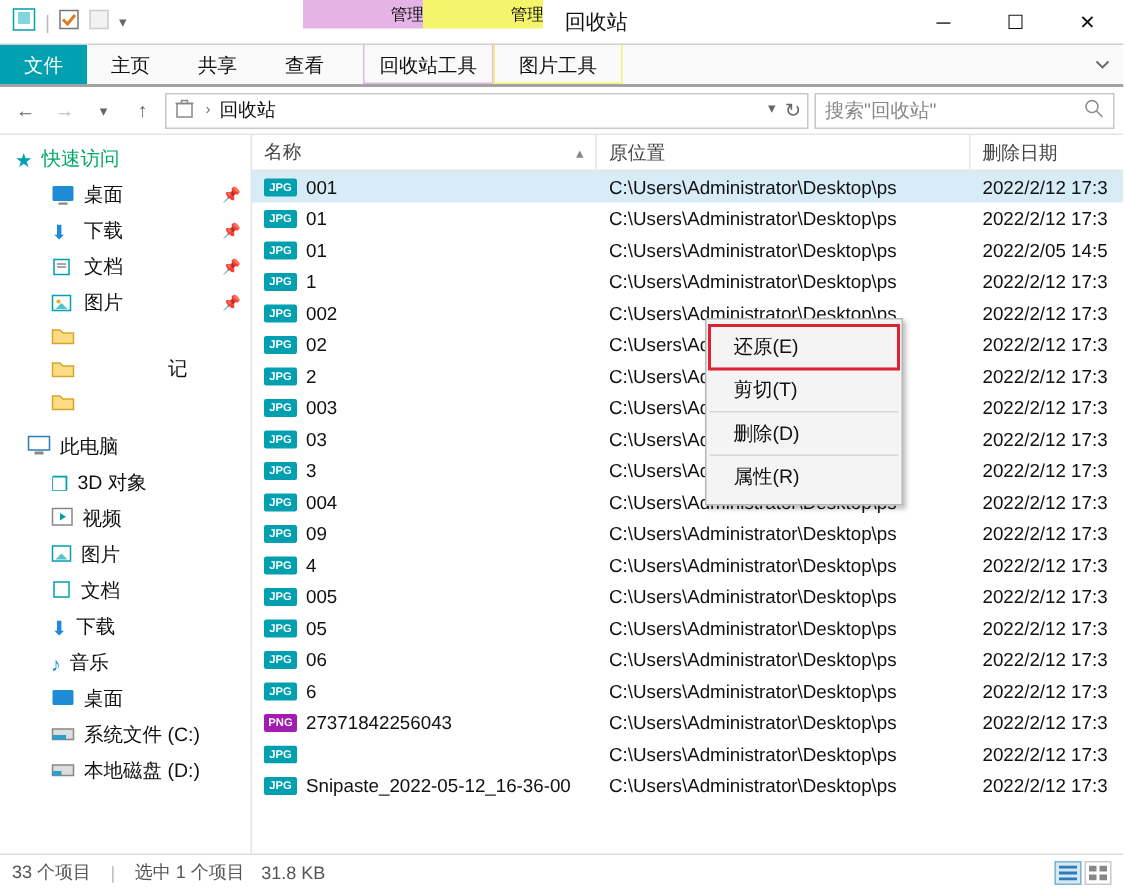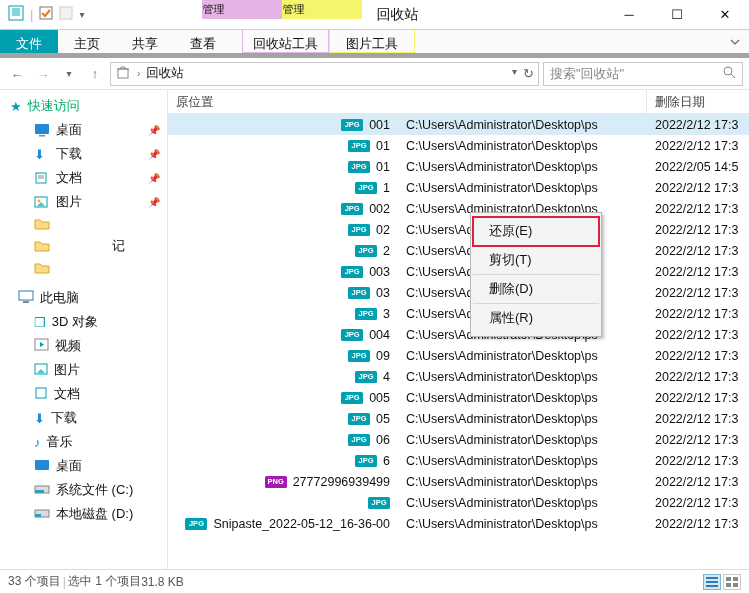--- a/index.html
+++ b/index.html
@@ -1,27 +1,27 @@
 <!DOCTYPE html>
 <html><head>
 <meta charset="utf-8">
 <style>
   * { box-sizing: border-box; }
   body { margin:0; font-family: "Segoe UI","Microsoft YaHei",sans-serif; font-size:13px; color:#111; background:#fff; width:749px; height:593px; overflow:hidden; display:flex; flex-direction:column; }
   .titlebar { height:30px; display:flex; align-items:stretch; background:#fff; border-bottom:1px solid #d0d0d0; }
   .titlebar .qat { display:flex; align-items:center; gap:6px; padding:0 8px; }
   .titlebar .tabgroups { display:flex; align-items:stretch; margin-left:110px }
   .tabgroup { width:80px; display:flex; flex-direction:column; align-items:center; font-size:11px; }
-  .tabgroup .hdr { width:100%; text-align:left; padding:2px 0; }
+  .tabgroup .hdr { width:100%; text-align:right; padding:2px 0; }
   .tg1 .hdr { background:#e6b3e6; }
   .tg2 .hdr { background:#f5f56b; }
   .titlebar .title { padding:6px 14px; font-size:14px; }
   .titlebar .wcntl { margin-left:auto; display:flex; }
   .wbtn { width:48px; display:flex; align-items:center; justify-content:center; font-size:13px; }
-  .ribbonbar { height:28px; display:flex; align-items:stretch; border-bottom:5px solid #a3a3a3; background:#fafafa; }
+  .ribbonbar { height:28px; display:flex; align-items:stretch; border-bottom:2px solid #a3a3a3; background:#fafafa; }
   .filetab { background:#00a0b0; color:#fff; padding:5px 16px; font-size:13px; }
   .ribtab { padding:5px 16px; font-size:13px; }
   .ribsub1 { border:1px solid #e6b3e6; border-top:none; padding:5px 10px; font-size:13px; }
   .ribsub2 { border:1px solid #f5f56b; border-top:none; padding:5px 16px; font-size:13px; }
   .ribexpand { margin-left:auto; width:28px; display:flex; align-items:center; justify-content:center; color:#666; }
   .navrow { height:32px; display:flex; align-items:center; gap:4px; padding:4px 6px; background:#fff; border-bottom:1px solid #e5e5e5; }
   .navbtn { width:22px; height:22px; display:flex; align-items:center; justify-content:center; color:#666; }
   .addrbox { flex:1; height:24px; border:1px solid #c8c8c8; display:flex; align-items:center; padding:0 4px; gap:6px; }
   .addrbox .crumb { font-size:12.5px; }
   .addrbox .sep { color:#777; font-size:10px; }
@@ -39,30 +39,30 @@
   .colhdr { display:flex; height:24px; border-bottom:1px solid #e6e6e6; font-size:12.5px; color:#444; }
   .colhdr > div { border-right:1px solid #e6e6e6; padding:4px 8px; }
   .colhdr > div:last-child{border-right:none;}
   .col-name { width:230px; display:flex; align-items:center; }
   .col-name .sort { margin-left:auto; color:#888; font-size:10px; }
   .col-path { flex:1; }
   .col-date { width:102px; }
   .rows { flex:1; overflow:hidden; }
   .row { display:flex; height:21px; align-items:center; font-size:12.5px; }
   .row.sel { background:#d7ecf6; }
-  .row > div { padding:0 8px; white-space:nowrap; overflow:hidden;justify-content:flex-end; }
+  .row > div { padding:0 8px; white-space:nowrap; overflow:hidden; }
   .row .col-name { display:flex; align-items:center; gap:6px; }
   .badge { display:inline-flex; align-items:center; justify-content:center; width:22px; height:12px; color:#fff; font-size:7.5px; font-weight:bold; border-radius:1.5px; flex-shrink:0;}
   .badge.jpg { background:#00a0b0; }
   .badge.png { background:#a21caf; }
   .ctxmenu { position:absolute; left:302px; top:122px; width:132px; background:#f4f4f4; border:1px solid #b8b8b8; box-shadow:2px 2px 3px rgba(0,0,0,.25); padding:4px 2px; z-index:20; }
   .ctxmenu .mi { padding:5px 16px; border-bottom:1px solid #d6d6d6; font-size:13px; }
   .ctxmenu .mi:last-child{ border-bottom:none; }
   .ctxmenu .mi.hi { outline:2px solid #d23; outline-offset:-1px; }
-  .status { height:24px; border-top:1px solid #dcdcdc; display:flex; align-items:center; padding:0 8px; font-size:12px; color:#555; gap:0; }
+  .status { height:24px; border-top:1px solid #dcdcdc; display:flex; align-items:center; padding:0 8px; font-size:12px; color:#555; gap:11px; }
   .status .sdiv { color:#bbb; margin:0 2px; }
   .status .viewbtn { margin-left:auto; display:flex; gap:2px; }
   .vbtn { width:18px; height:16px; border:1px solid #c9c9c9; display:flex; align-items:center; justify-content:center; font-size:10px; }
   .vbtn.sel { background:#d5e7f0; border-color:#7db4d1; }
 </style>
 </head>
 <body>
 
 <div class="titlebar">
   <div class="qat">
@@ -260,20 +260,24 @@
         <span><svg width="16" height="12">
             <rect x="1" y="3" width="14" height="7" fill="#dcdcdc" stroke="#888"></rect>
             <rect x="1" y="7" width="6" height="3" fill="#29a0c9"></rect>
           </svg></span>
         <span>本地磁盘 (D:)</span>
       </div>
   </div>
 
   <div class="listarea">
     <div class="colhdr">
+      <div class="col-name">
+        <span>名称</span>
+        <span class="sort">▴</span>
+      </div>
       <div class="col-path">原位置</div>
       <div class="col-date">删除日期</div>
     </div>
     <div class="rows" id="rows">
         <div class="row sel">
           <div class="col-name">
             <span class="badge jpg">JPG</span>
             <span>001</span>
           </div>
           <div class="col-path">C:\Users\Administrator\Desktop\ps</div>
@@ -403,21 +407,21 @@
           <div class="col-name">
             <span class="badge jpg">JPG</span>
             <span>6</span>
           </div>
           <div class="col-path">C:\Users\Administrator\Desktop\ps</div>
           <div class="col-date">2022/2/12 17:3</div>
         </div>
         <div class="row">
           <div class="col-name">
             <span class="badge png">PNG</span>
-            <span>27772996939499</span>
+            <span>27371842256043</span>
           </div>
           <div class="col-path">C:\Users\Administrator\Desktop\ps</div>
           <div class="col-date">2022/2/12 17:3</div>
         </div>
         <div class="row">
           <div class="col-name">
             <span class="badge jpg">JPG</span>
           </div>
           <div class="col-path">C:\Users\Administrator\Desktop\ps</div>
           <div class="col-date">2022/2/12 17:3</div>

